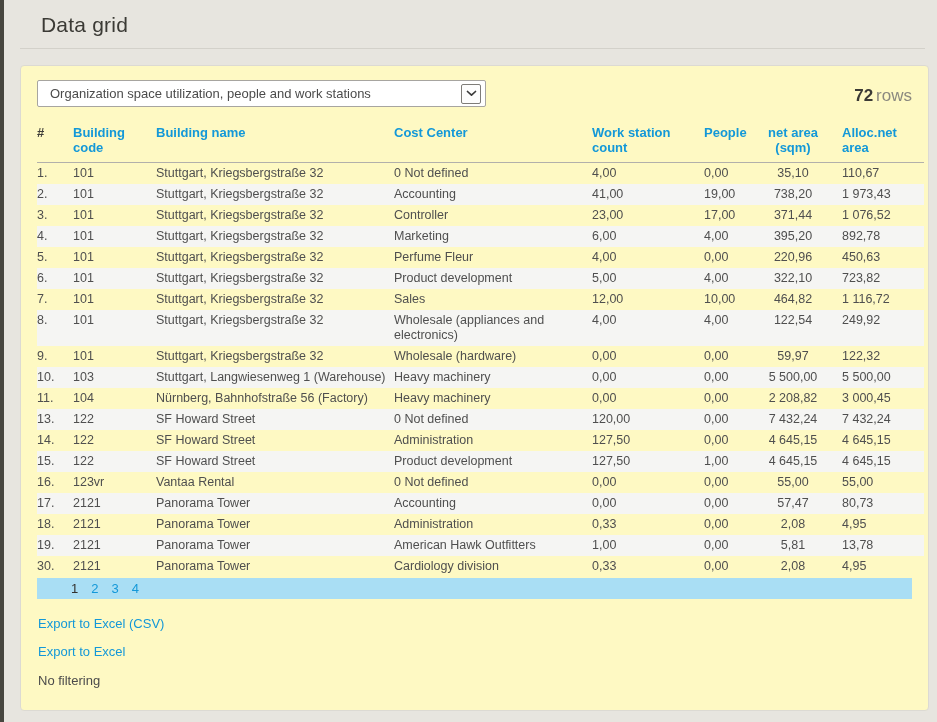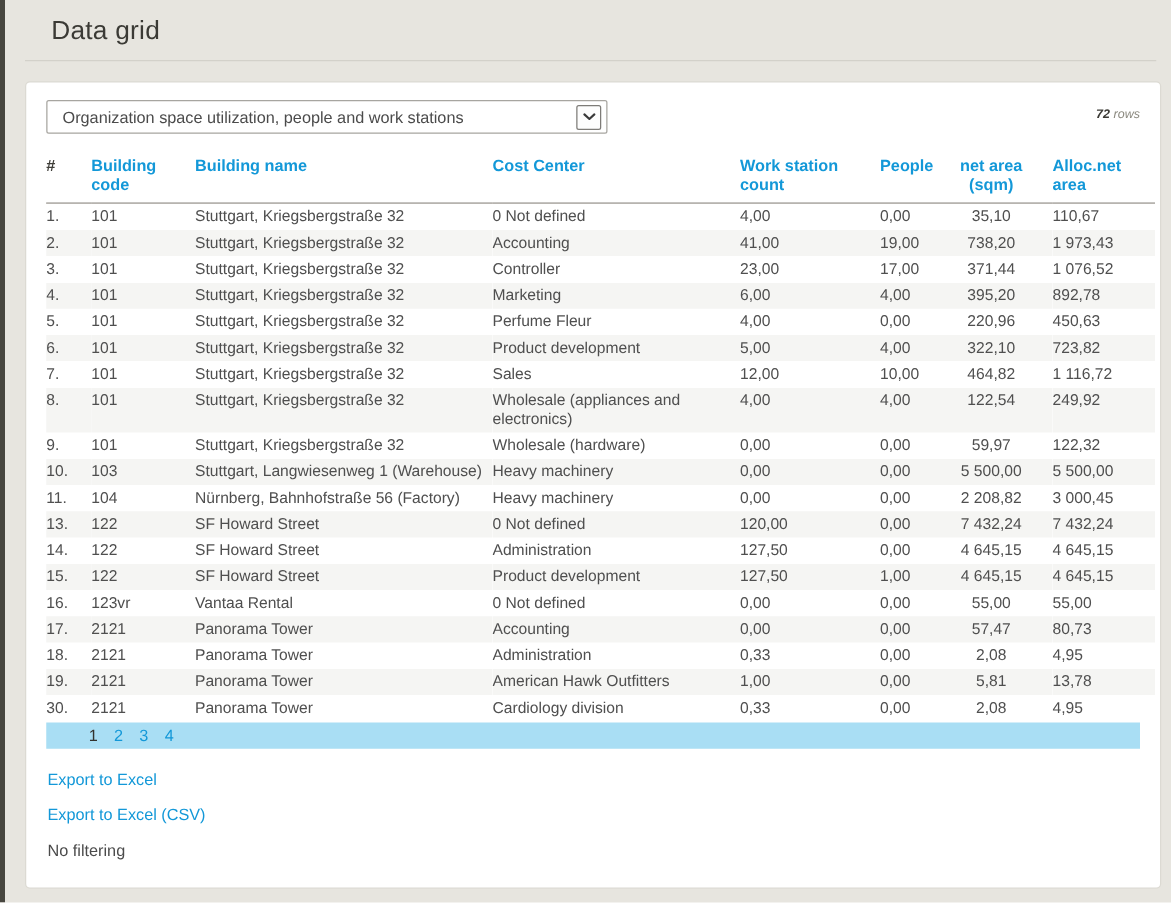--- a/index.html
+++ b/index.html
@@ -23,42 +23,42 @@
     color: #3b3a35;
     letter-spacing: 0.2px;
   }
   .title-divider {
     border: 0; border-top: 1px solid #d3d1ca;
     margin: 11px 12px 0 16px;
   }
   .panel {
     margin: 16px 12px 0 16px;
     width: 909px; min-height: 646px;
-    background: #ffffff;
+    background: #fef9c3;
     border: 1px solid #dcdad3;
     border-radius: 4px;
     padding: 14px 16px 12px 16px;
   }
   .toolbar { display: flex; justify-content: space-between; align-items: flex-start; }
   .select {
     width: 449px; height: 27px;
     border: 1px solid #a7a5a0; border-radius: 2px;
     background: #fff;
     display: flex; align-items: center; justify-content: space-between;
     padding: 0 4px 0 12px;
     font-size: 13px; color: #4b4b4b;
     cursor: pointer;
   }
   .select-btn {
     width: 20px; height: 20px;
     border: 1px solid #7e7c78; border-radius: 2px;
     display: flex; align-items: center; justify-content: center;
     background: #fdfdfd;
   }
-  .rowcount { font-size: 10px; color: #8b897f; margin-top: 6px; font-style: italic; }
+  .rowcount { font-size: 17px; color: #8b897f; margin-top: 6px; }
   .rowcount b { color: #3b3a35; font-weight: 700; margin-right: 3px; }
 
   table.grid {
     margin-top: 18px;
     border-collapse: collapse;
     table-layout: fixed;
     width: 100%;
   }
   .grid th {
     text-align: left; vertical-align: top;
@@ -338,19 +338,19 @@
     </table>
 
     <div class="pager" id="pager">
         <span class="current">1</span>
         <a class="page-link" href="#">2</a>
         <a class="page-link" href="#">3</a>
         <a class="page-link" href="#">4</a>
       </div>
 
     <div class="links">
+      <a class="export-link" href="#">Export to Excel (CSV)</a>
       <a class="export-link" href="#">Export to Excel</a>
-      <a class="export-link" href="#">Export to Excel (CSV)</a>
       <div class="filtering-status">No filtering</div>
     </div>
 
   </div>
 </div>
 
 </body></html>

